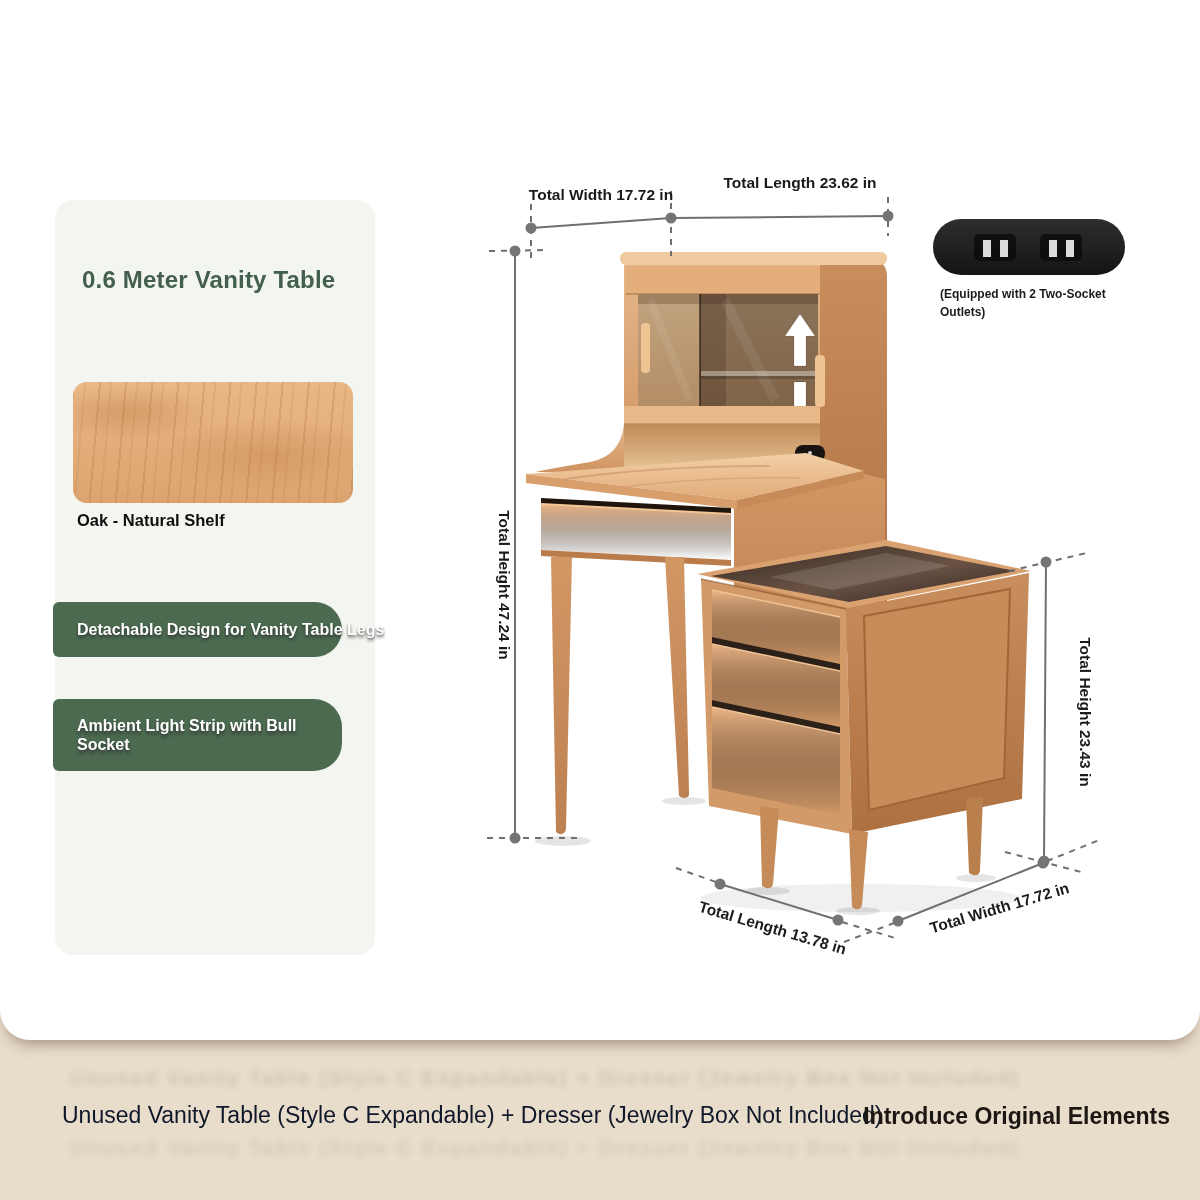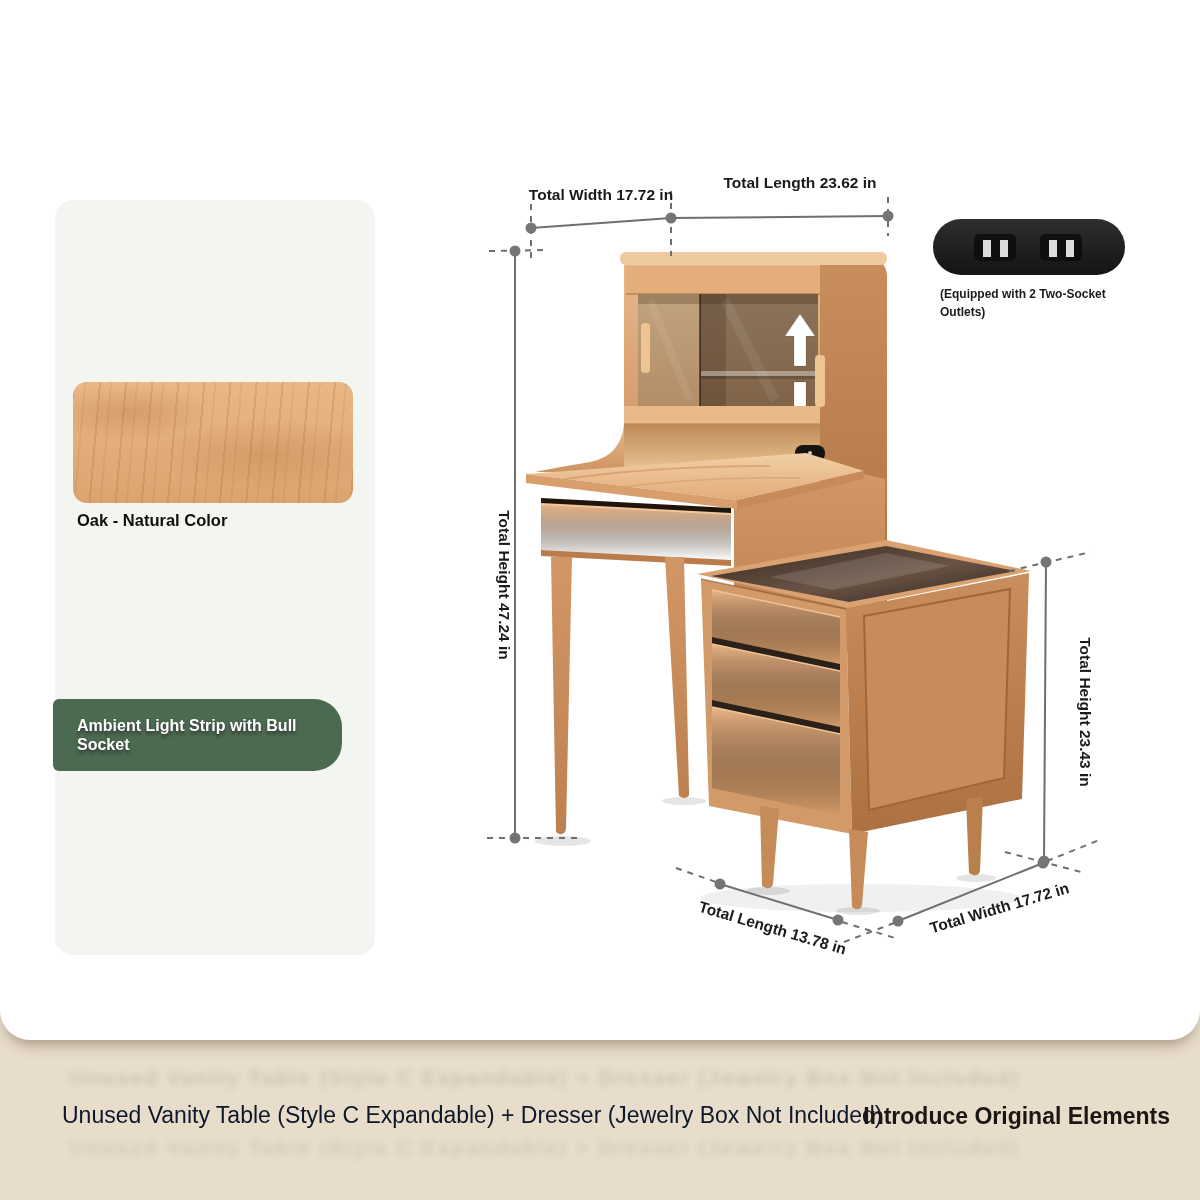--- a/index.html
+++ b/index.html
@@ -73,22 +73,27 @@
   svg text{font-family:"Liberation Sans",sans-serif;}
   .dim-label{font-size:15.5px;font-weight:bold;fill:#1b1b1b;}
   .socket-label{font-size:12px;font-weight:bold;fill:#1b1b1b;}
 </style>
 </head>
 <body>
 
 <div class="card"></div>
 
 <div class="panel">
+  <div class="panel-title">0.6 Meter Vanity Table</div>
   <div class="swatch"></div>
-  <div class="swatch-label">Oak - Natural Color</div>
+  <div class="swatch-label">Oak - Natural Shelf</div>
+  <div class="badge badge-1">
+    <span class="ghost">Detachable Design for Vanity Table Legs</span>
+    <span class="main">Detachable Design for Vanity Table Legs</span>
+  </div>
   <div class="badge badge-2">
     <span class="ghost">Ambient Light Strip with Bull Socket</span>
     <span class="main">Ambient Light Strip with Bull Socket</span>
   </div>
 </div>
 
 <svg width="1200" height="1200" viewBox="0 0 1200 1200">
   <defs>
     <linearGradient id="woodV" x1="0" y1="0" x2="0" y2="1">
       <stop offset="0" stop-color="#e7b98c"></stop>

